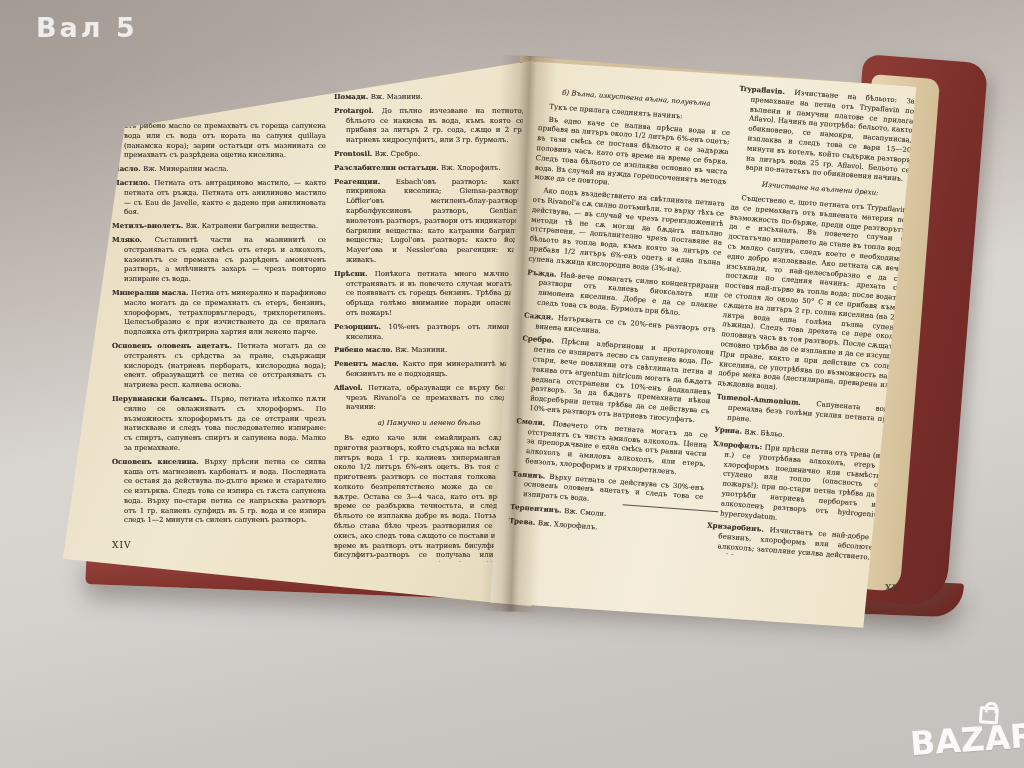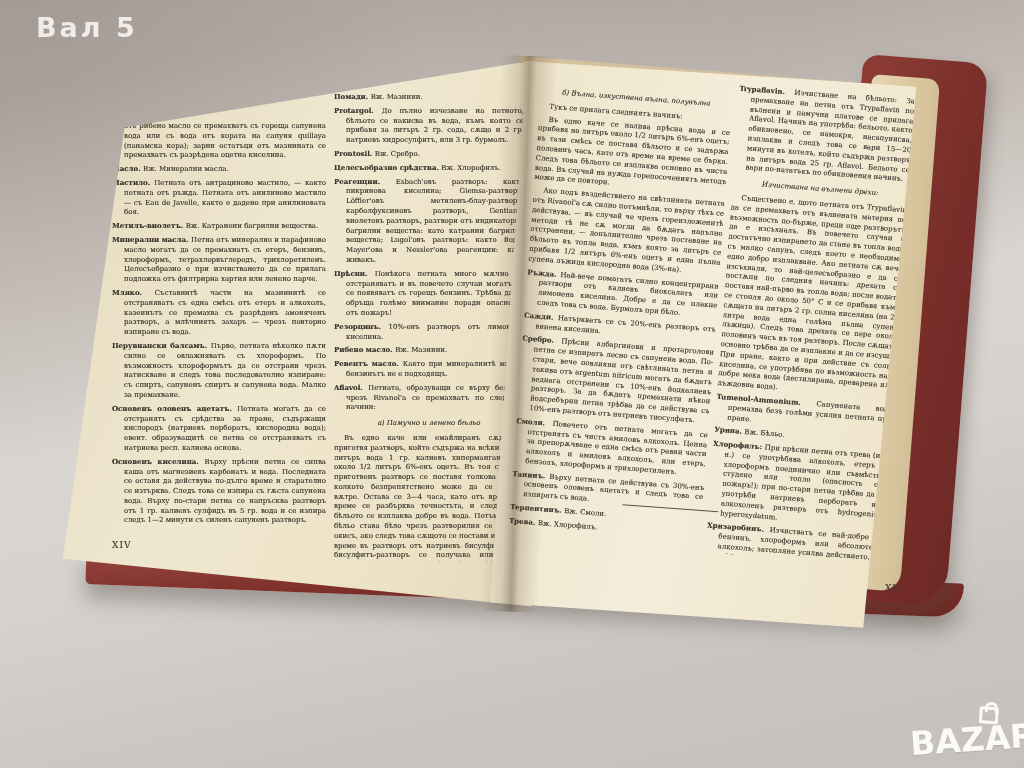--- a/index.html
+++ b/index.html
@@ -111,31 +111,31 @@
 <div class="abs cover-right"></div>
 <div class="abs cover-top"></div>
 <div class="abs edge-right"></div>
 
 <div class="abs page-left">
   <div class="col lp-col1">
       <p class="e-continuation">отъ рибено масло се премахватъ съ гореща сапунена вода или съ вода отъ кората на сапуня quillaya (панамска кора); зарни остатъци отъ мазнината се премахватъ съ разрѣдена оцетна киселина.</p>
       <p class="e-entry"><b>Масло. </b>Вж. Минерални масла.</p>
       <p class="e-entry"><b>Мастило. </b>Петната отъ антрациново мастило, — както петната отъ ръжда. Петната отъ анилиново мастило — съ Eau de Javelle, както е дадено при анилиновата боя.</p>
       <p class="e-entry"><b>Метилъ-виолетъ. </b>Вж. Катранени багрилни вещества.</p>
+      <p class="e-entry"><b>Мляко. </b>Съставнитѣ части на мазнинитѣ се отстраняватъ съ една смѣсь отъ етеръ и алкохолъ, казеинътъ се премахва съ разрѣденъ амоняченъ разтворъ, а млѣчниятъ захаръ — чрезъ повторно изпиране съ вода.</p>
       <p class="e-entry"><b>Минерални масла. </b>Петна отъ минерално и парафиново масло могатъ да се премахнатъ съ етеръ, бензинъ, хлороформъ, тетрахлорвъглеродъ, трихлоретиленъ. Целесъобразно е при изчистването да се прилага подложка отъ филтрирна хартия или ленено парче.</p>
-      <p class="e-entry"><b>Мляко. </b>Съставнитѣ части на мазнинитѣ се отстраняватъ съ една смѣсь отъ етеръ и алкохолъ, казеинътъ се премахва съ разрѣденъ амоняченъ разтворъ, а млѣчниятъ захаръ — чрезъ повторно изпиране съ вода.</p>
+      <p class="e-entry"><b>Основенъ оловенъ ацетатъ. </b>Петната могатъ да се отстранятъ съ срѣдства за пране, съдържащи кислородъ (натриевъ перборатъ, кислородна вода); евент. образуващитѣ се петна се отстраняватъ съ натриева респ. калиева основа.</p>
       <p class="e-entry"><b>Перувиански балсамъ. </b>Първо, петната нѣколко пѫти силно се овлажняватъ съ хлороформъ. По възможность хлороформътъ да се отстрани чрезъ натискване и следъ това последователно изпиране: съ спиртъ, сапуненъ спиртъ и сапунена вода. Малко за премахване.</p>
-      <p class="e-entry"><b>Основенъ оловенъ ацетатъ. </b>Петната могатъ да се отстранятъ съ срѣдства за пране, съдържащи кислородъ (натриевъ перборатъ, кислородна вода); евент. образуващитѣ се петна се отстраняватъ съ натриева респ. калиева основа.</p>
       <p class="e-entry"><b>Основенъ киселина. </b>Върху прѣсни петна се сипва каша отъ магнезиевъ карбонатъ и вода. Последната се оставя да действува по-дълго време и старателно се изтърква. Следъ това се изпира съ гѫста сапунена вода. Върху по-стари петна се напръсква разтворъ отъ 1 гр. калиевъ сулфидъ въ 5 гр. вода и се изпира следъ 1—2 минути съ силенъ сапуненъ разтворъ.</p>
     </div>
   <div class="col lp-col2">
       <p class="e-entry"><b>Помади. </b>Вж. Мазнини.</p>
       <p class="e-entry"><b>Protargol. </b>До пълно изчезване на петното, бѣльото се накисва въ вода, къмъ която се прибавя за литъръ 2 гр. сода, сѫщо и 2 гр. натриевъ хидросулфитъ, или 3 гр. бурмолъ.</p>
       <p class="e-entry"><b>Prontosil. </b>Вж. Сребро.</p>
-      <p class="e-entry"><b>Целесъобразно срѣдства. </b>Вж. Хлорофилъ.</p>
+      <p class="e-entry"><b>Разслабителни остатъци. </b>Вж. Хлорофилъ.</p>
       <p class="e-entry"><b>Реагенции. </b>Esbach'овъ разтворъ: както пикринова киселина; Giemsa-разтворъ, Löffler'овъ метиленъ-блау-разтворъ, карболфуксиновъ разтворъ, Gentiana-виолетовъ разтворъ, разтвори отъ индикаторни багрилни вещества: като катранни багрилни вещества; Lugol'овъ разтворъ: както йодъ; Mayer'ова и Nessler'ова реагенции: като живакъ.</p>
       <p class="e-entry"><b>Прѣсни. </b>Понѣкога петната много мѫчно се отстраняватъ и въ повечето случаи могатъ да се появяватъ съ горещъ бензинъ. Трѣбва да се обръща голѣмо внимание поради опасность отъ пожаръ!</p>
       <p class="e-entry"><b>Резорцинъ. </b>10%-енъ разтворъ отъ лимонена киселина.</p>
       <p class="e-entry"><b>Рибено масло. </b>Вж. Мазнини.</p>
       <p class="e-entry"><b>Ревентъ масло. </b>Както при минералнитѣ масла; бензинътъ не е подходящъ.</p>
       <p class="e-entry"><b>Aflavol. </b>Петната, образуващи се върху бельото чрезъ Rivanol'а се премахватъ по следнитѣ начини:</p>
       <p class="e-heading">а) Памучно и ленено бѣльо</p>
       <p class="e-paragraph">Въ едно каче или емайлиранъ сѫдъ се приготвя разтворъ, който съдържа на всѣки единъ литъръ вода 1 гр. калиевъ хиперманганатъ и около 1/2 литъръ 6%-енъ оцетъ. Въ тоя студено приготвенъ разтворъ се поставя толкова бѣльо, колкото безпрепятствено може да се движи вѫтре. Остава се 3—4 часа, като отъ време на време се разбърква течностьта, и следъ това бѣльото се изплаква добре въ вода. Потъмнѣлото бѣльо става бѣло чрезъ разтворилия се кафявъ окисъ, ако следъ това сѫщото се постави известно време въ разтворъ отъ натриевъ бисулфитъ. Тоя бисулфитъ-разтворъ се получава или чрезъ разтваряне на натриевъ бисулфитъ (40 гр. на всѣки литъръ вода), или посрѣдствомъ намиращата се въ търговията бисулфитна вода (38 Bé), която трѣбва да бѫде разрѣдена въ отношение 1 : 10.</p>
     </div>
   <span class="page-num lp-num">XIV</span>

